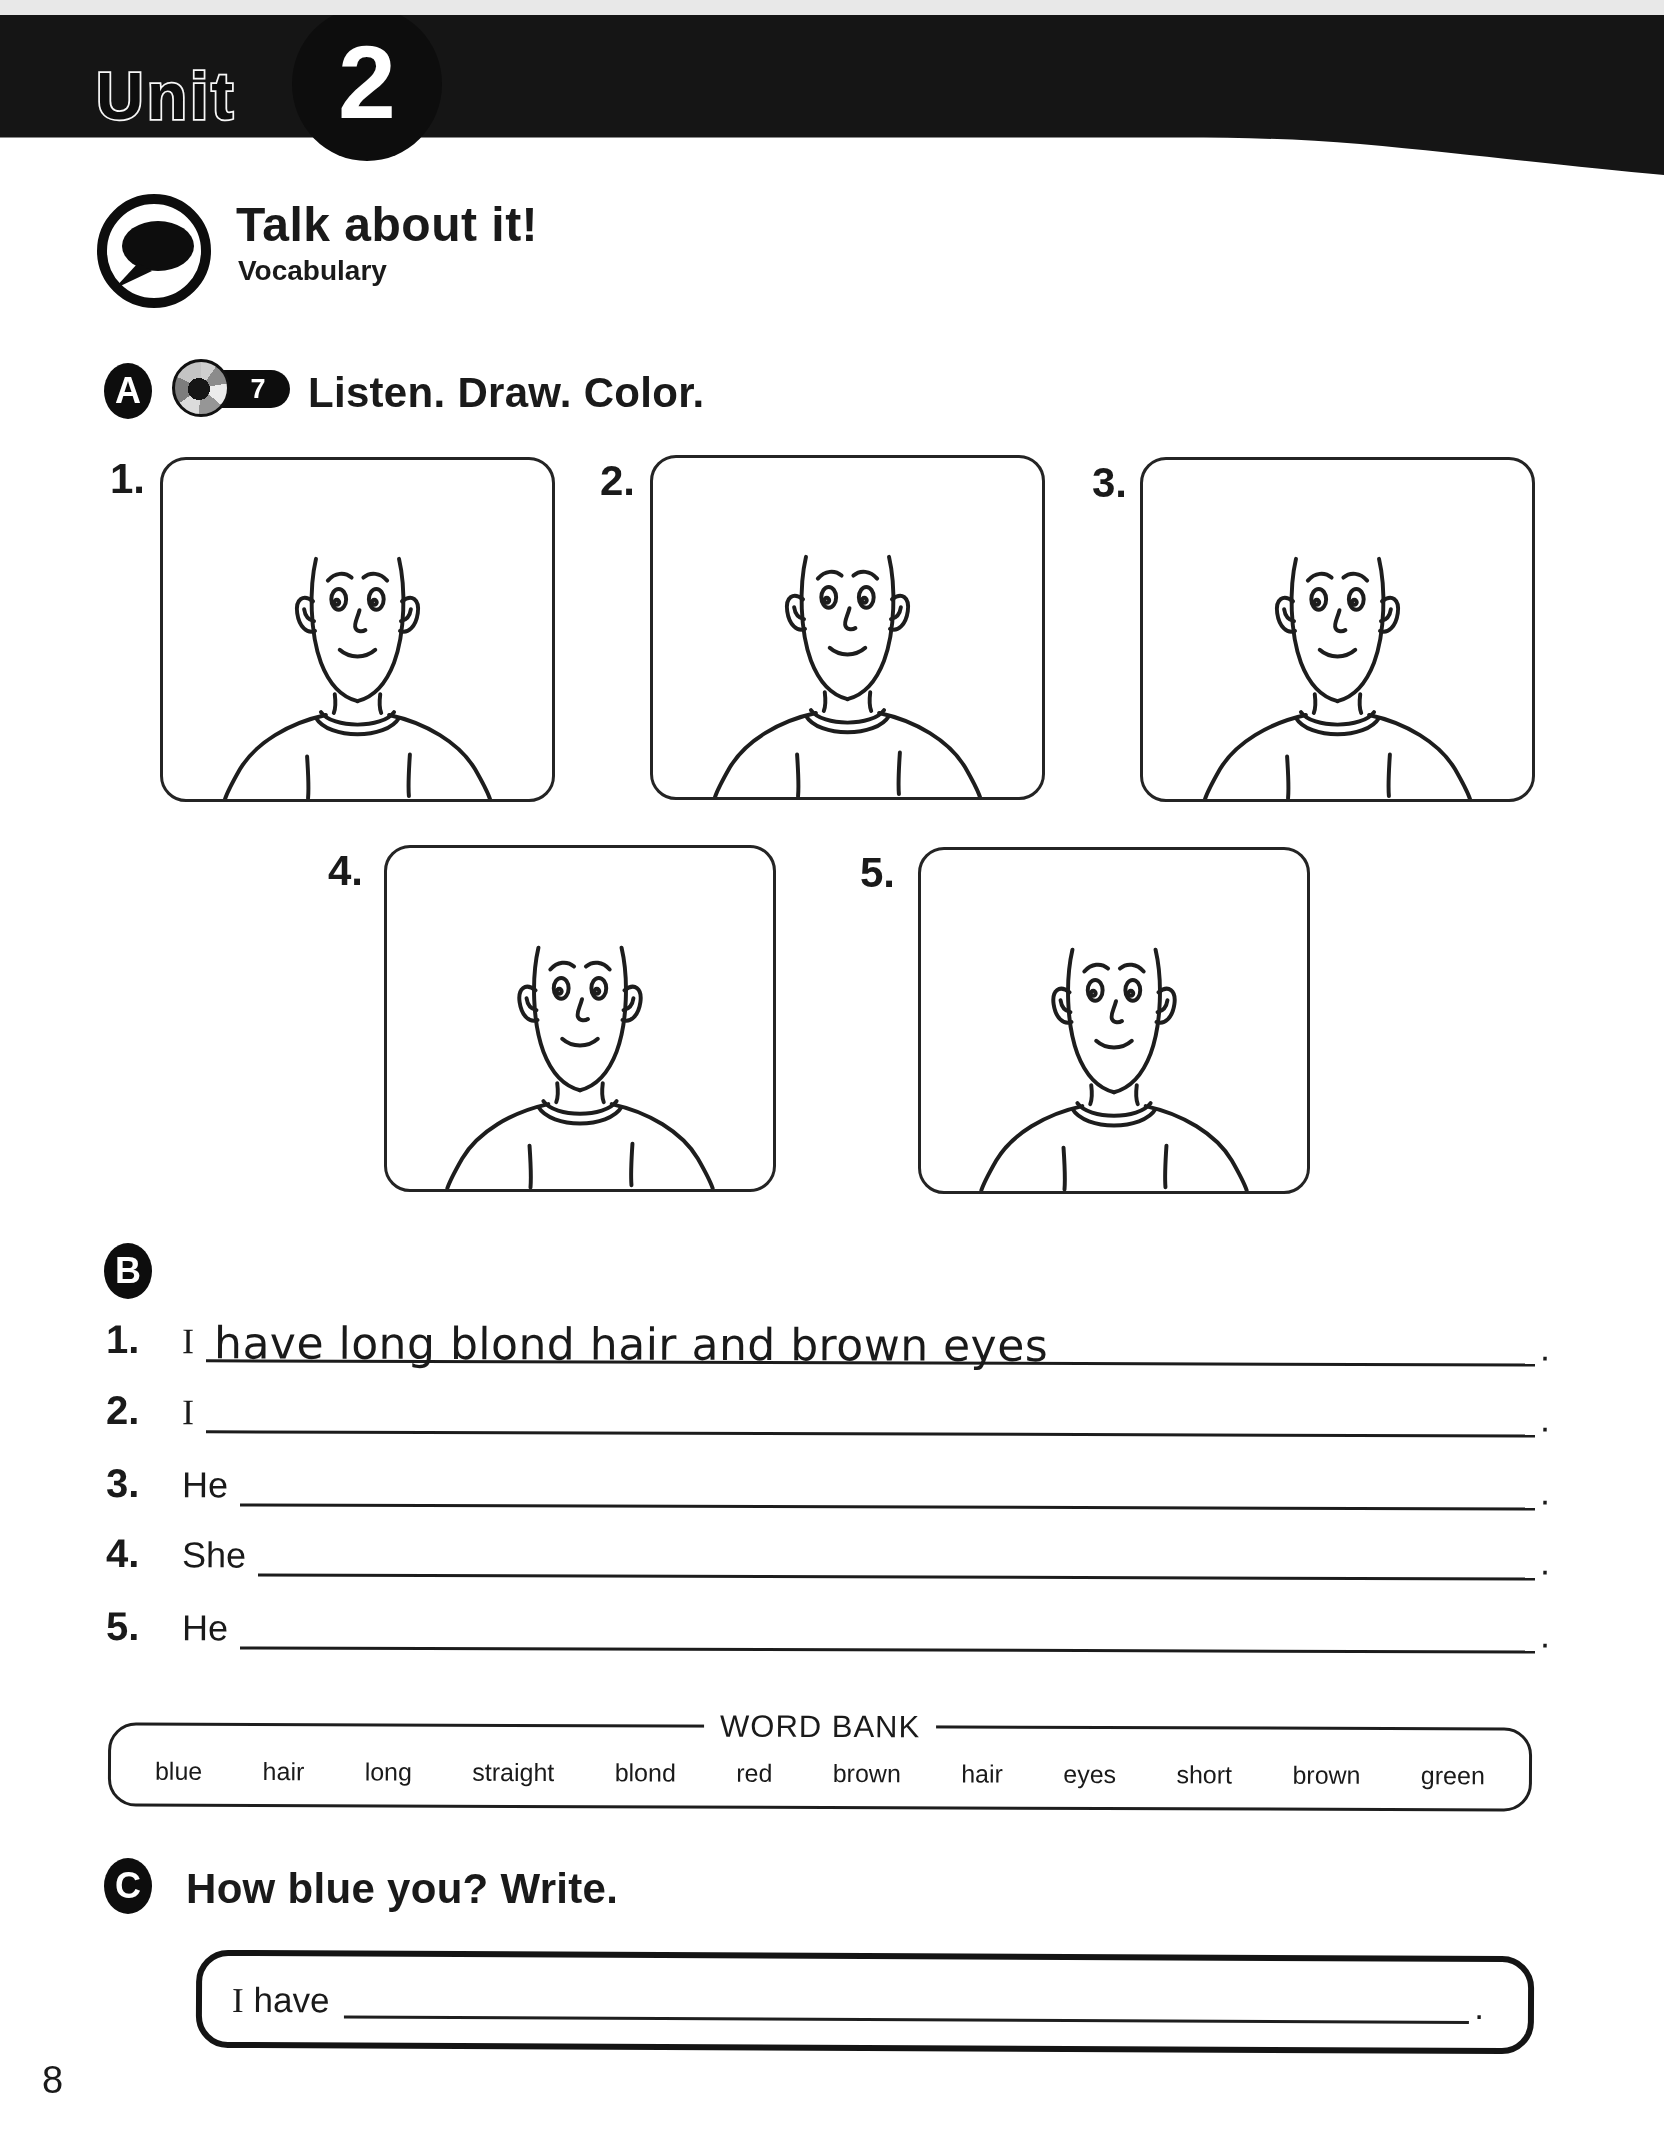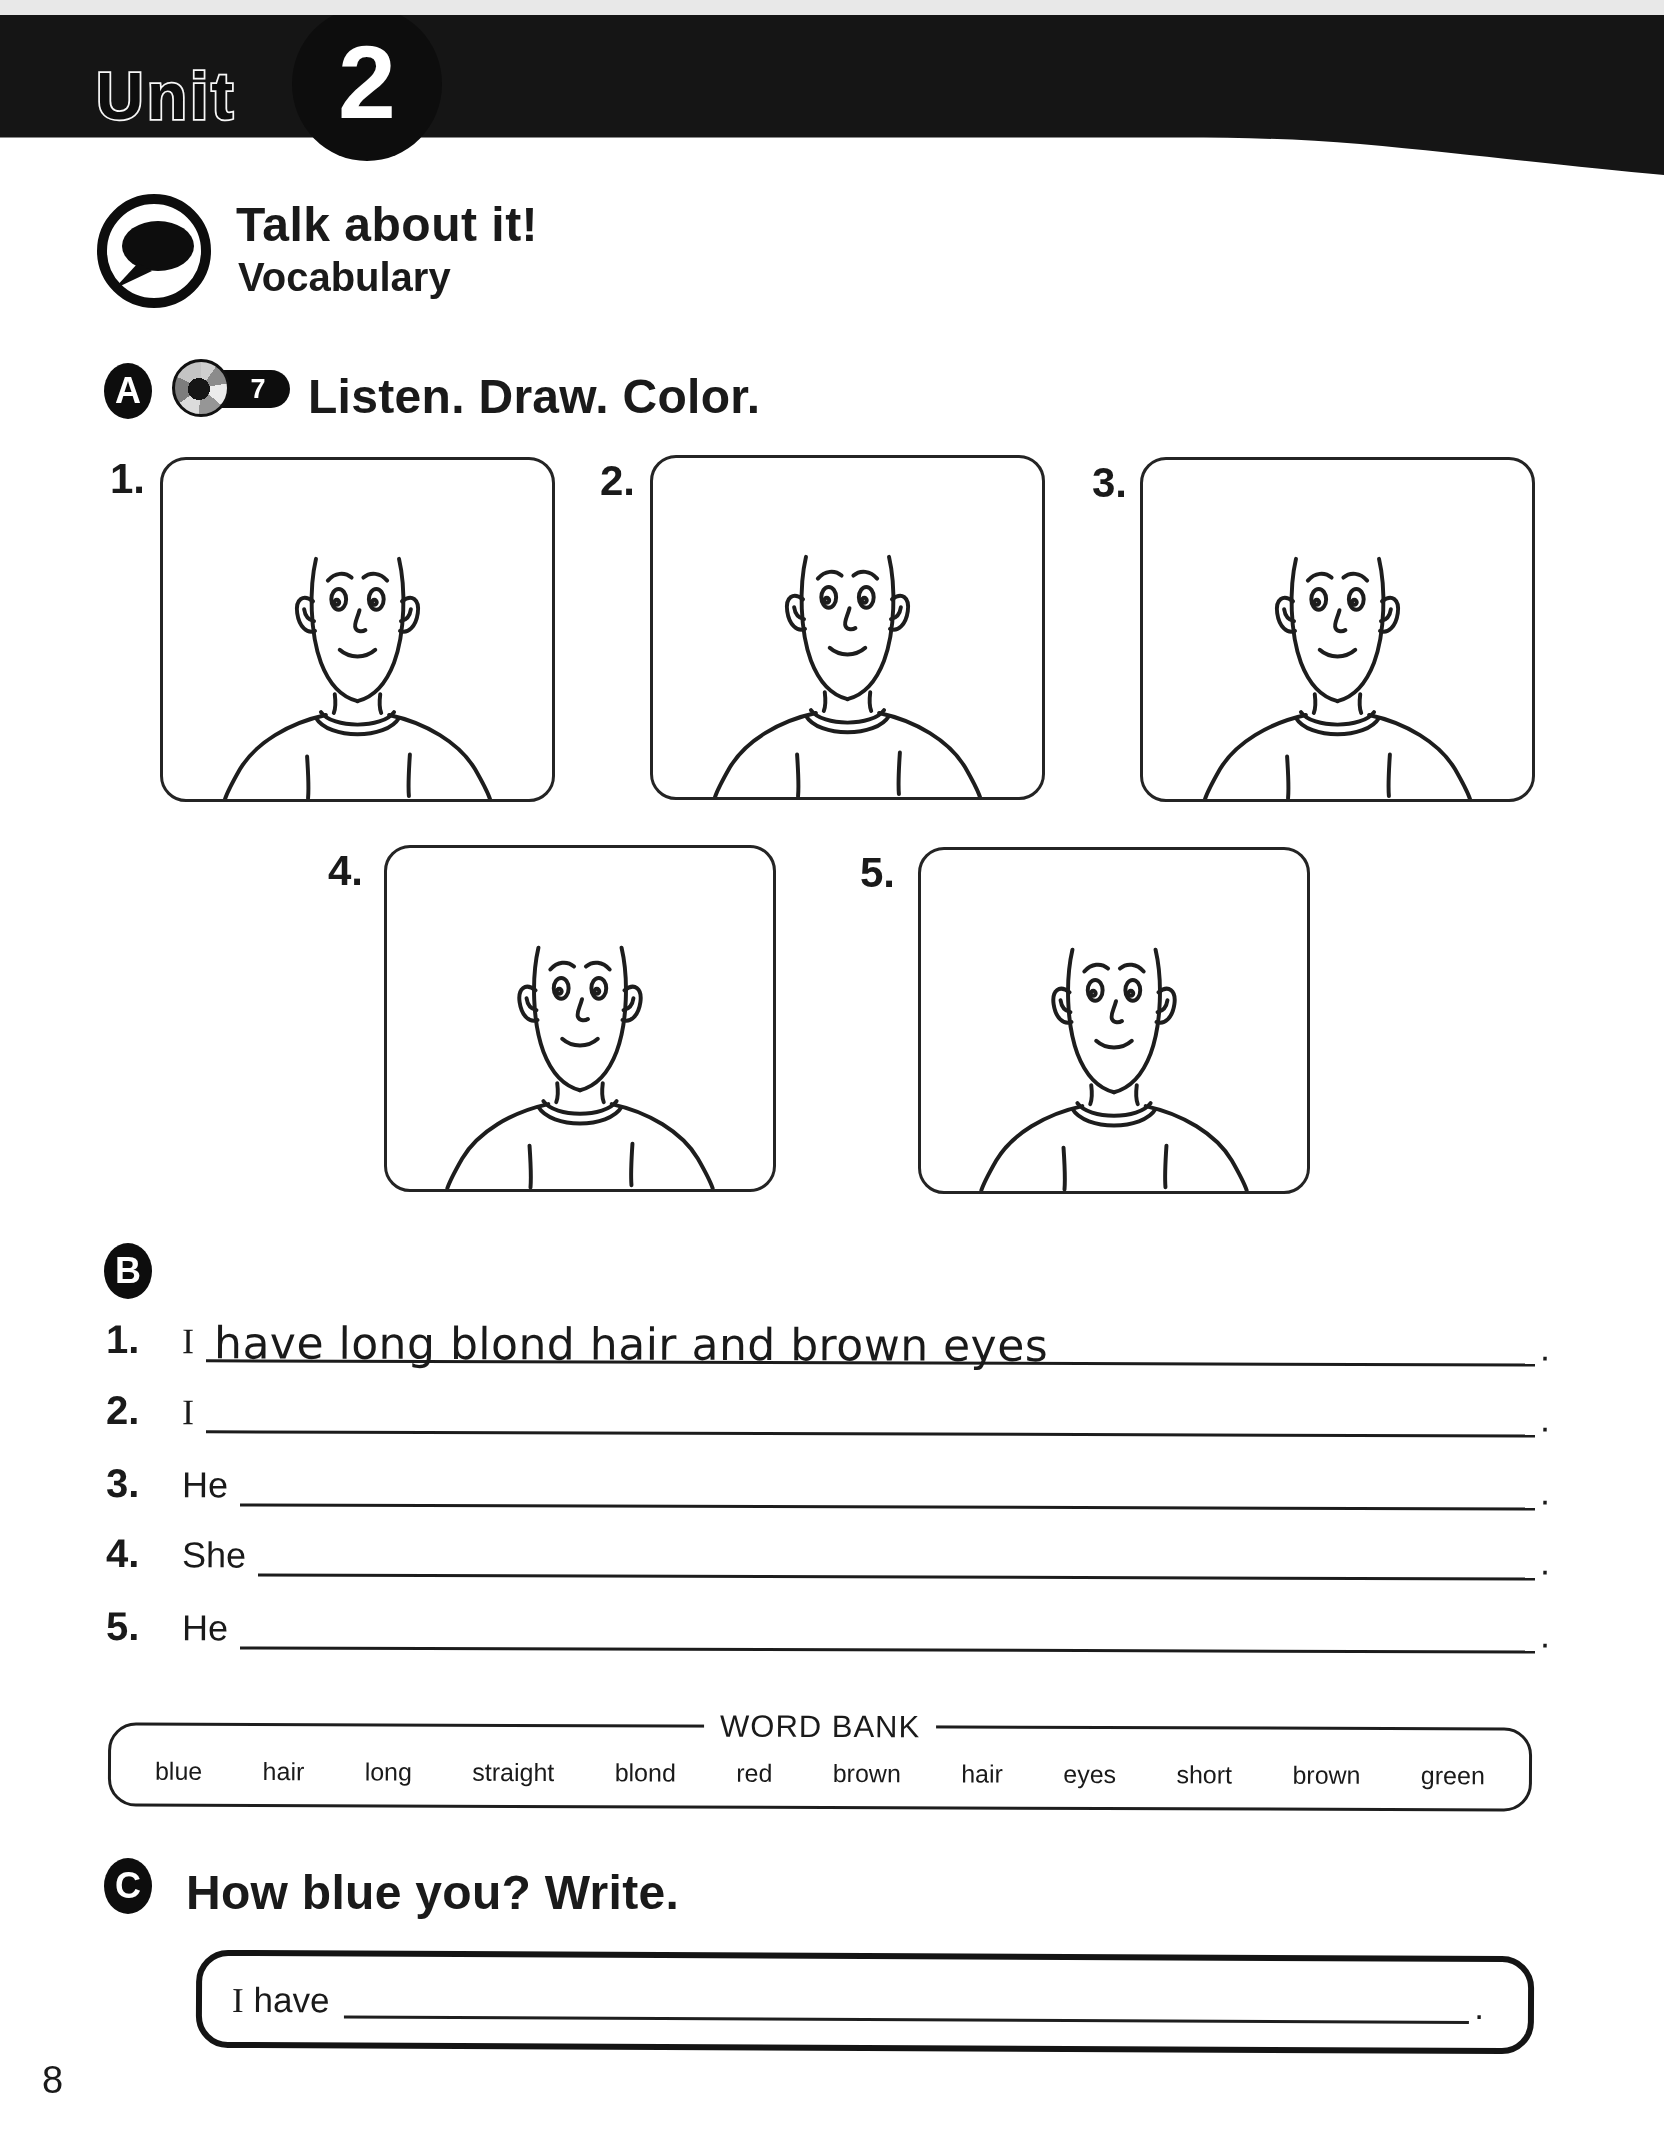--- a/index.html
+++ b/index.html
@@ -10,42 +10,42 @@
   
   .banner{position:absolute;left:0;top:0;}
   .unit-circle{
     position:absolute;left:292px;top:-8px;width:150px;height:154px;border-radius:50%;
     background:#0d0d0d;display:flex;align-items:center;justify-content:center;
   }
   .unit-circle span{color:#fff;font-weight:bold;font-size:104px;line-height:1;transform:translateY(-2px);}
   
   .talk-icon{position:absolute;left:92px;top:174px;width:124px;height:124px;}
   .hdr-title{position:absolute;left:236px;top:182px;font-size:48px;font-weight:bold;letter-spacing:0.5px;}
-  .hdr-sub{position:absolute;left:238px;top:240px;font-size:40px;font-weight:bold;}
+  .hdr-sub{position:absolute;left:238px;top:240px;font-size:28px;font-weight:bold;}
   
   .badge{
     position:absolute;width:48px;height:56px;border-radius:50%;background:#0d0d0d;
     color:#fff;font-weight:bold;font-size:36px;display:flex;align-items:center;justify-content:center;
   }
   .badge-a{left:104px;top:348px;}
   .badge-b{left:104px;top:1228px;}
   .badge-c{left:104px;top:1843px;}
   
   .cd{position:absolute;left:172px;top:344px;width:122px;height:60px;}
   .cd-pill{
     position:absolute;left:30px;top:11px;width:88px;height:38px;background:#0d0d0d;border-radius:20px;
     color:#fff;font-weight:bold;font-size:27px;display:flex;align-items:center;justify-content:center;padding-left:24px;box-sizing:border-box;
   }
   .cd-disc{
     position:absolute;left:0;top:0;width:58px;height:58px;border-radius:50%;border:3px solid #111;box-sizing:border-box;
     background:
       radial-gradient(circle at 46% 52%, #151515 0 11px, rgba(0,0,0,0) 11px),
       conic-gradient(#cfcfcf 0 35deg,#8b8b8b 35deg 80deg,#ececec 80deg 130deg,#969696 130deg 185deg,#dcdcdc 185deg 235deg,#7d7d7d 235deg 295deg,#c4c4c4 295deg 360deg);
   }
-  .instr{position:absolute;font-size:48px;font-weight:bold;letter-spacing:0.3px;}
+  .instr{position:absolute;font-size:42px;font-weight:bold;letter-spacing:0.3px;}
   .instr-a{left:308px;top:354px;}
   .instr-b{left:186px;top:1238px;}
   .instr-c{left:186px;top:1850px;}
   
   .pic-label{position:absolute;font-size:42px;font-weight:bold;}
   .pic-box{
     position:absolute;width:395px;height:345px;border:3.5px solid #242424;border-radius:26px;
     box-sizing:border-box;background:#fff;
   }
   .pic-box svg{width:100%;height:100%;display:block;}

